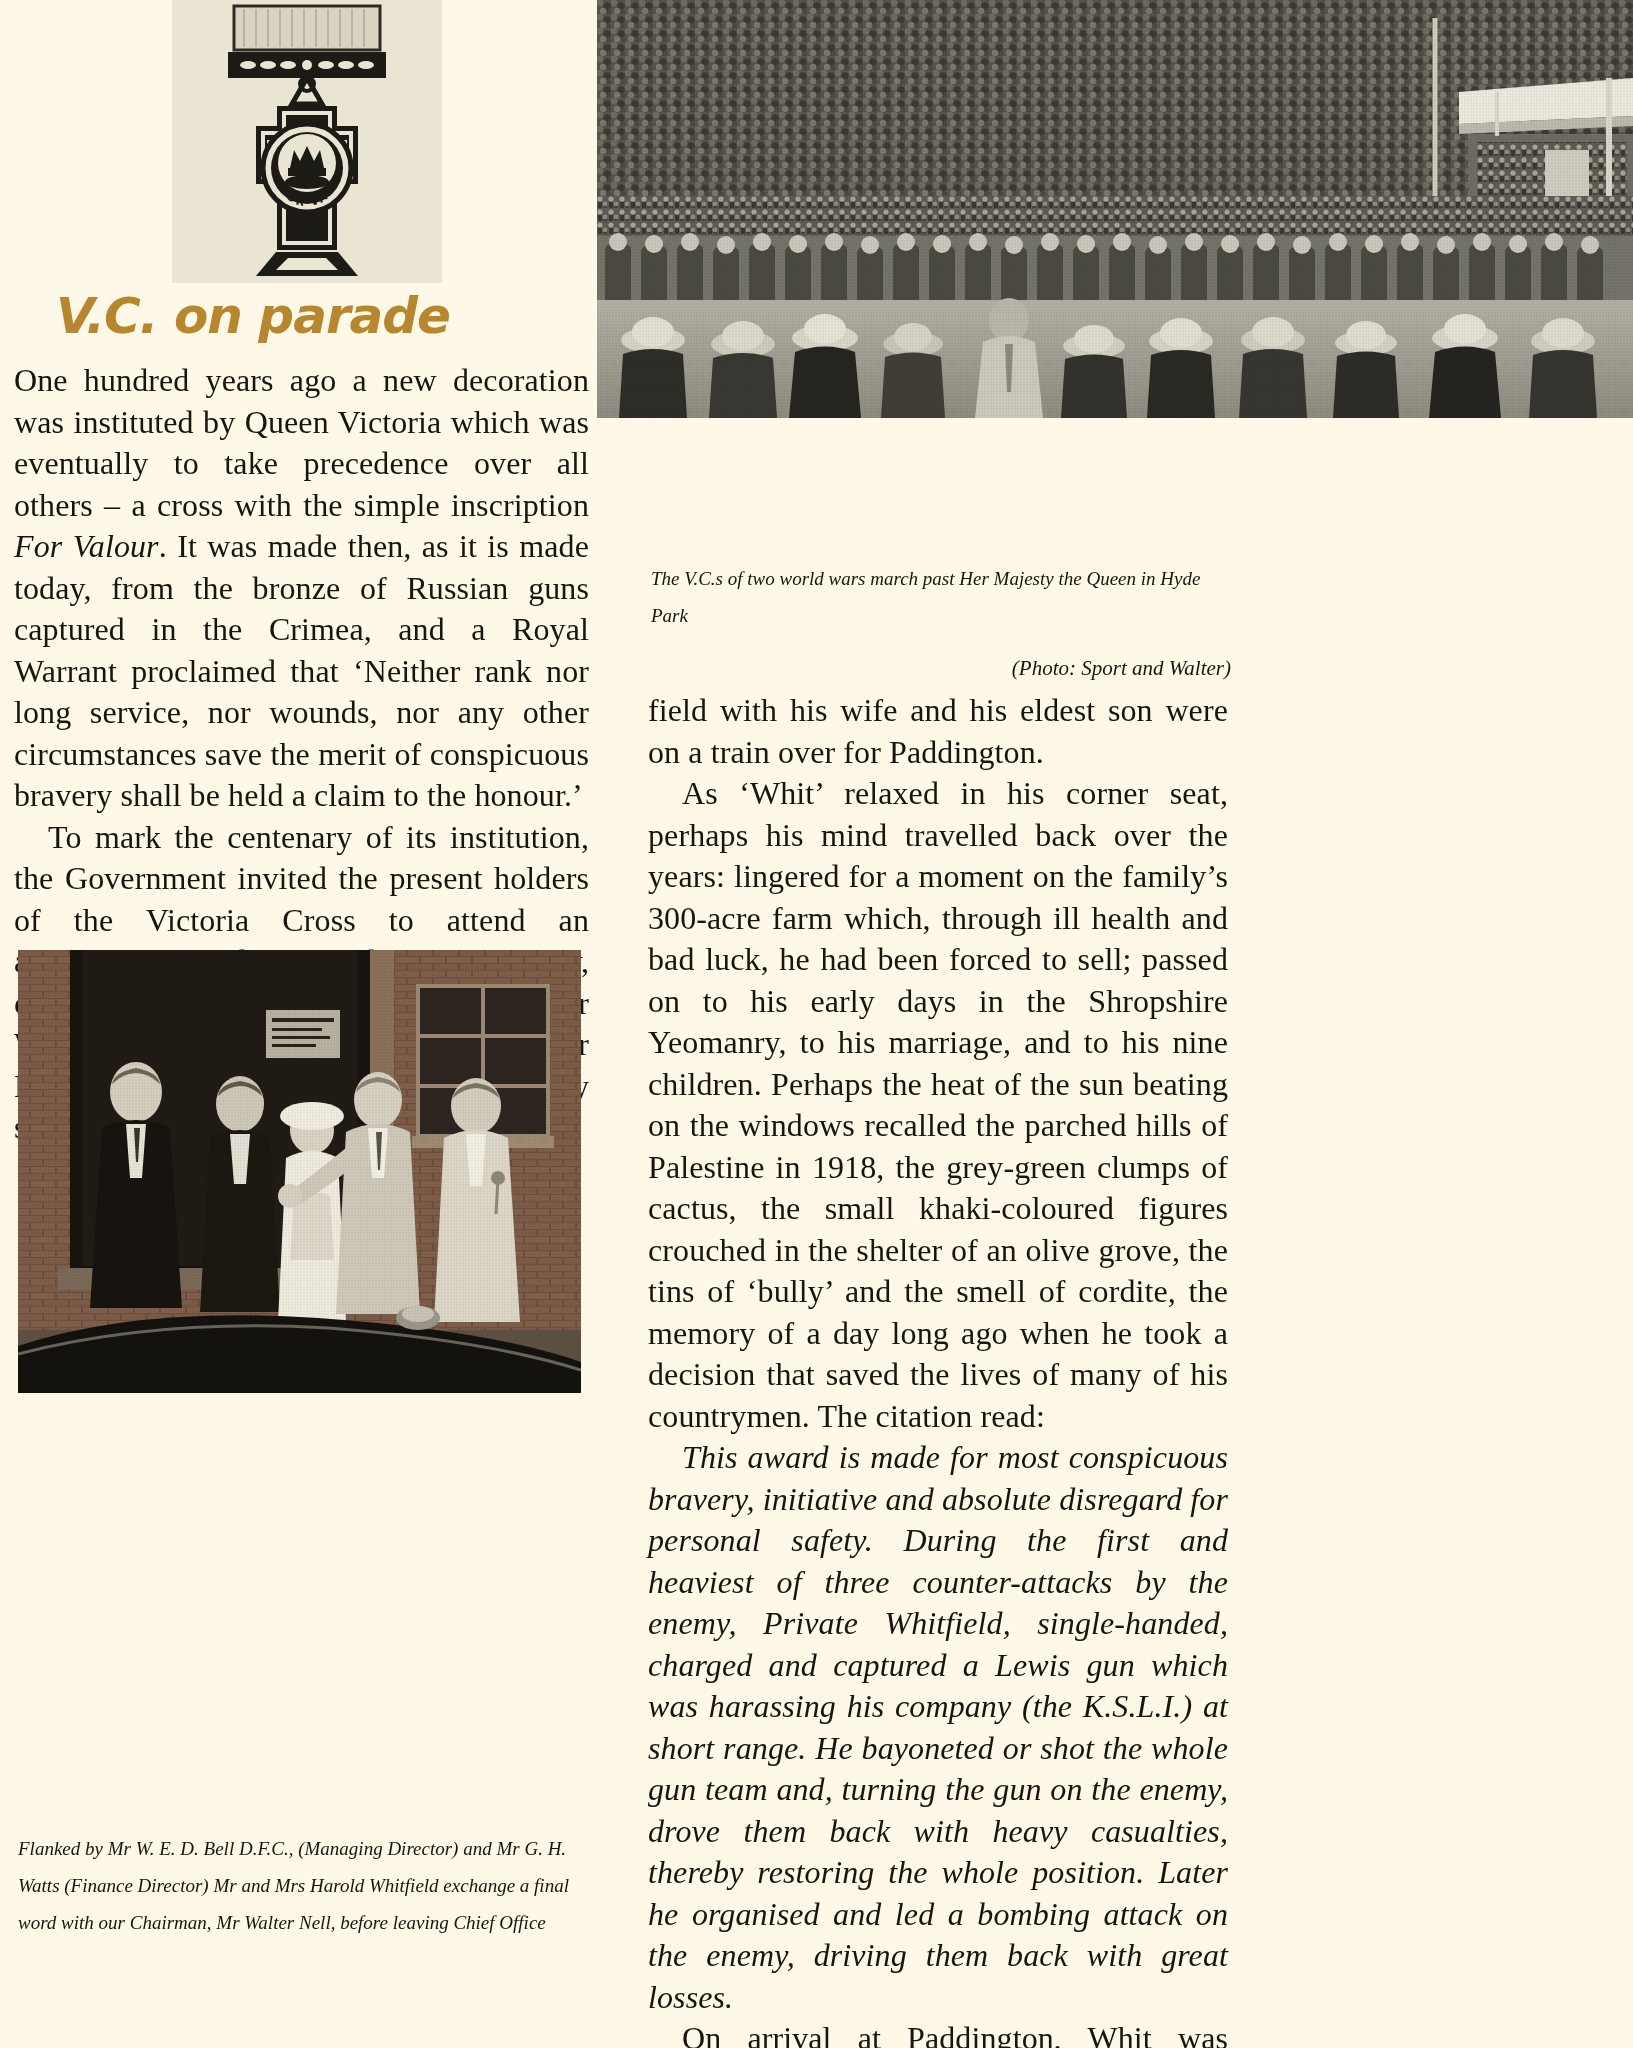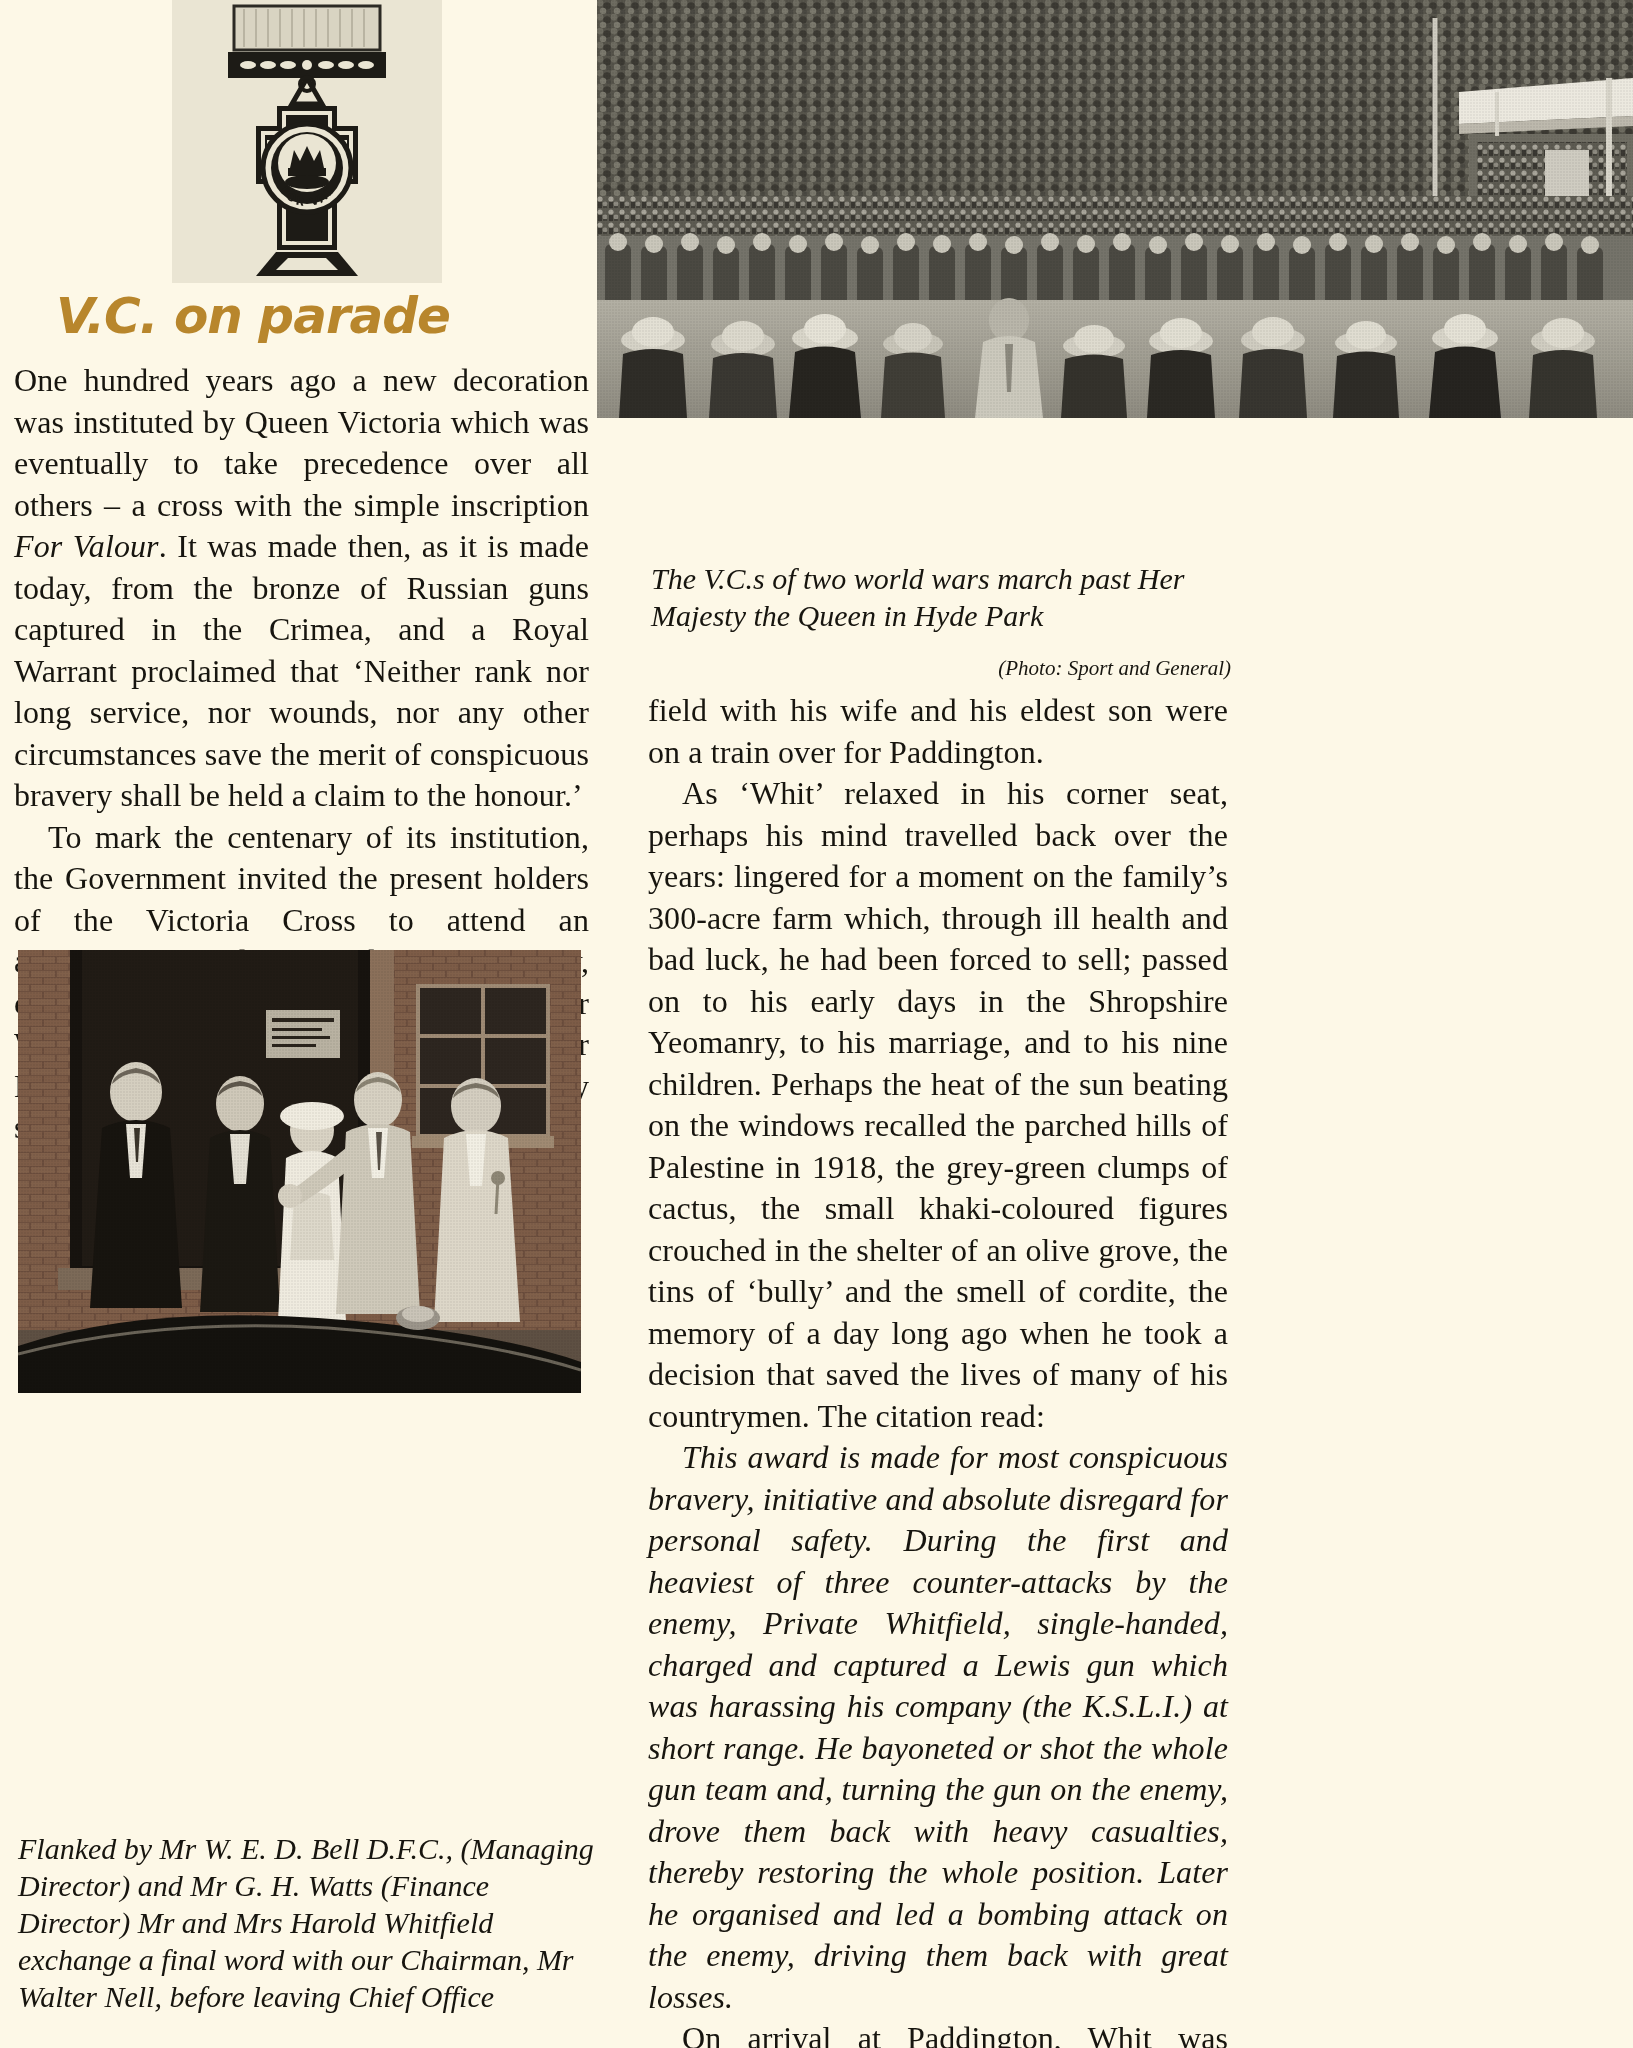--- a/index.html
+++ b/index.html
@@ -27,21 +27,21 @@
     letter-spacing: 0.1px;
   }
   .body-col p { margin: 0; }
   .body-col p + p { text-indent: 34px; }
   .body-col p.noindent { text-indent: 0; }
   .body-col i, .body-col em { font-style: italic; }
 
   .caption {
     position: absolute;
     font-style: italic;
-    font-size: 30px;
+    font-size: 19px;
     line-height: 37px;
     color: #17150f;
     text-align: left;
   }
   .credit {
     position: absolute;
     font-style: italic;
     font-size: 21px;
     line-height: 26px;
     color: #17150f;
@@ -335,21 +335,21 @@
           <ellipse cx="28" cy="13" rx="21" ry="15" fill="#dedbcf"></ellipse>
           <path d="M-2 35 Q28 25 58 35 L62 98 L-6 98 Z" fill="#36342e"></path>
         </g>
       </g>
 
       <rect x="0" y="0" width="1036" height="418" fill="url(#grain)"></rect>
     </svg>
   </div>
 
   <div class="caption" id="cap-parade">The V.C.s of two world wars march past Her Majesty the Queen in Hyde Park</div>
-  <div class="credit" id="credit-parade">(Photo: Sport and General)</div>
+  <div class="credit" id="credit-parade">(Photo: Sport and Walter)</div>
 
   <div class="body-col" id="col1-top">
     <p>One hundred years ago a new decoration was instituted by Queen Victoria which was eventually to take precedence over all others&nbsp;–&nbsp;a cross with the simple inscription <i>For Valour</i>. It was made then, as it is made today, from the bronze of Russian guns captured in the Crimea, and a Royal Warrant proclaimed that ‘Neither rank nor long service, nor wounds, nor any other circumstances save the merit of conspicuous bravery shall be held a claim to the honour.’</p>
     <p>To mark the centenary of its institution, the Government invited the present holders of the Victoria Cross to attend an anniversary parade in London. This is why, on 25th June, the cream separators at our Whittington factory, usually worked by Mr Harold Whitfield, were being worked by someone else – and why Mr Whit-</p>
   </div>
 
   <div class="photo" id="photo-group">
     <svg width="563" height="443" viewBox="0 0 563 443">
       <defs>
         <pattern id="brick" width="26" height="14" patternUnits="userSpaceOnUse">

